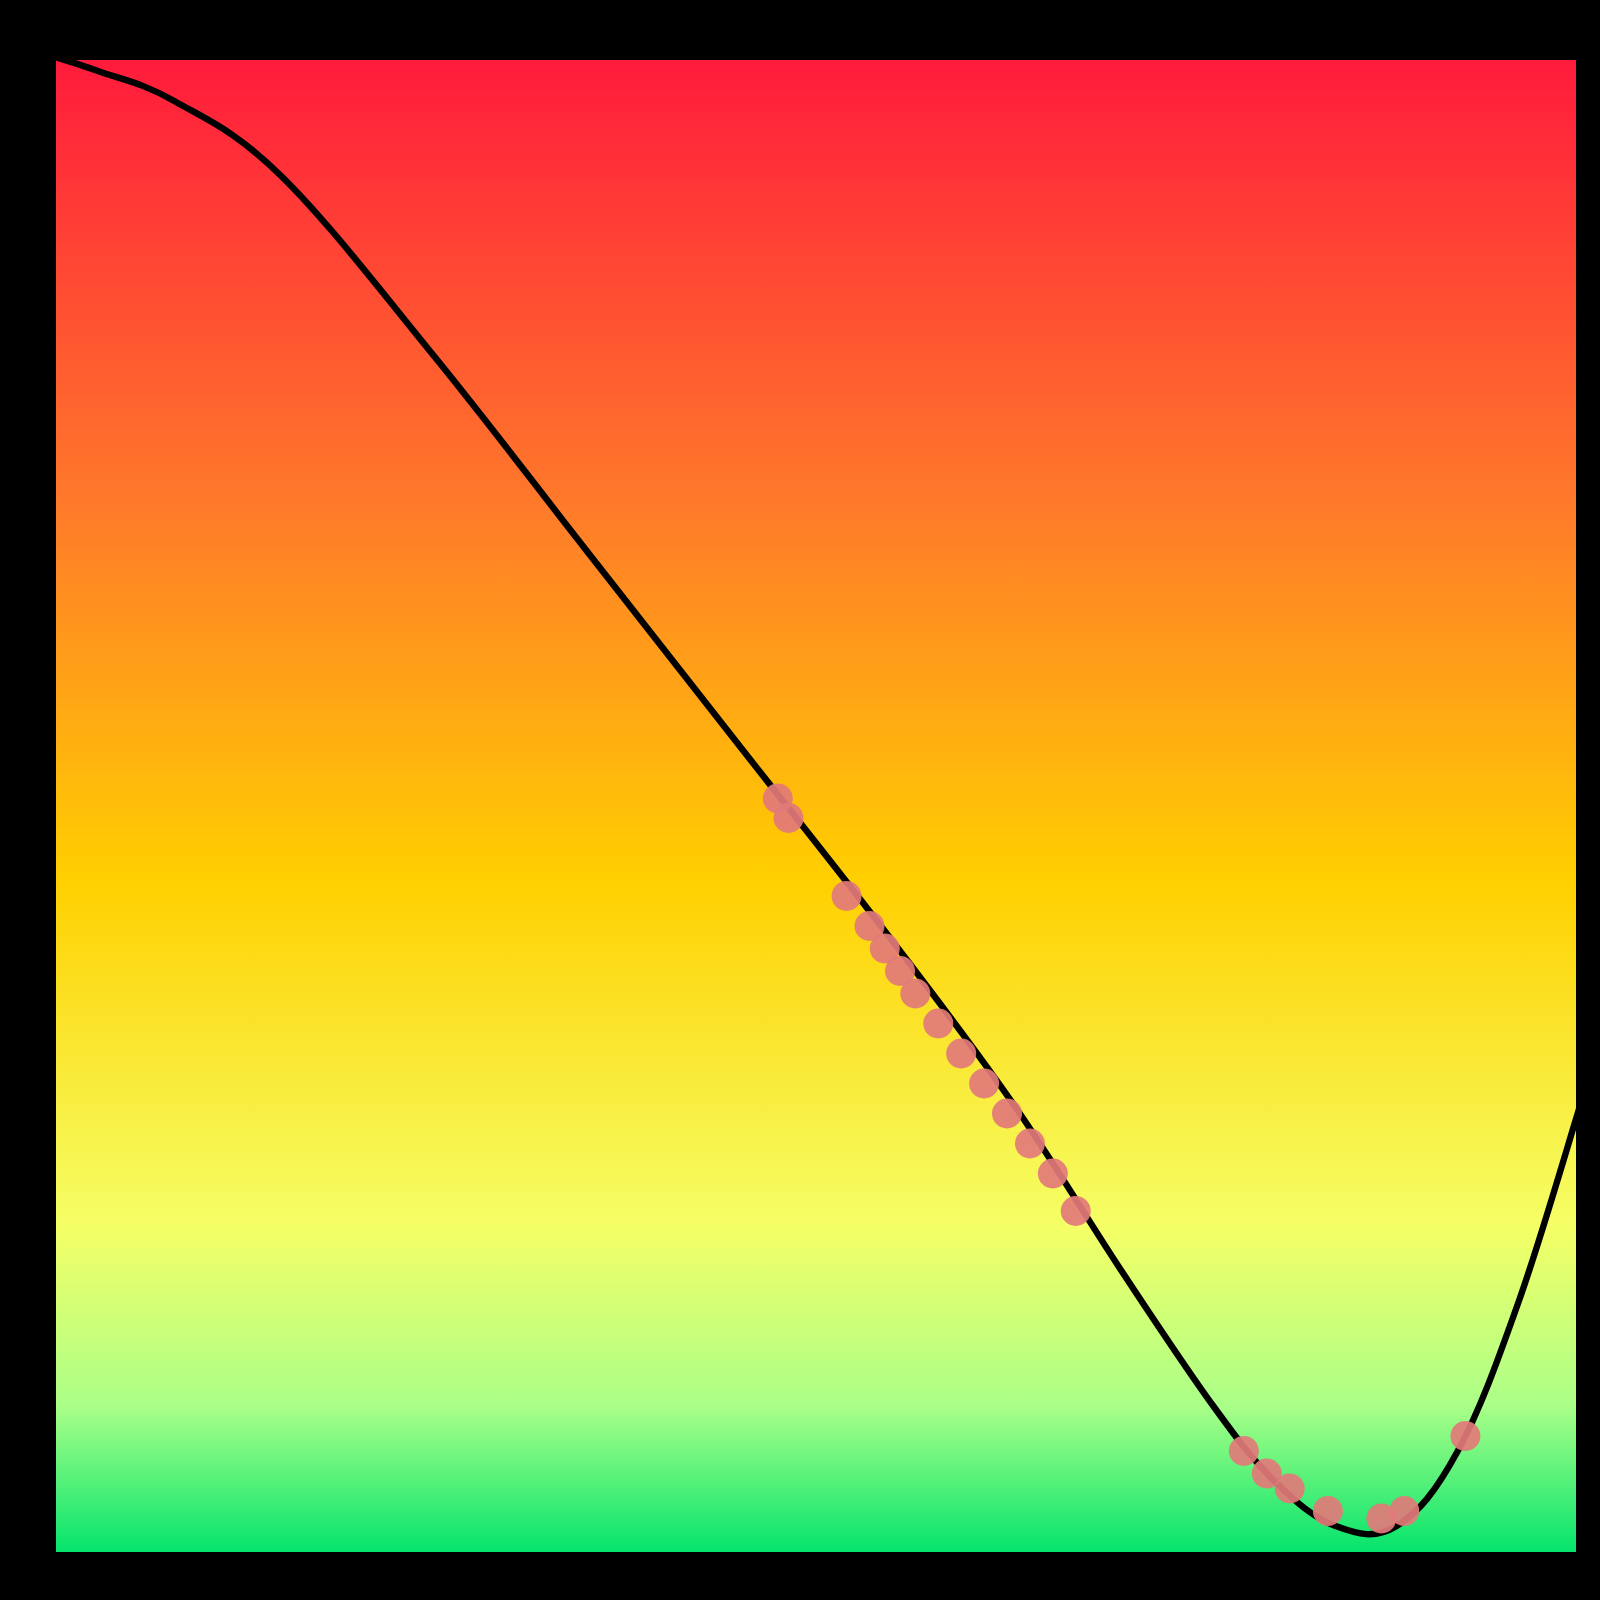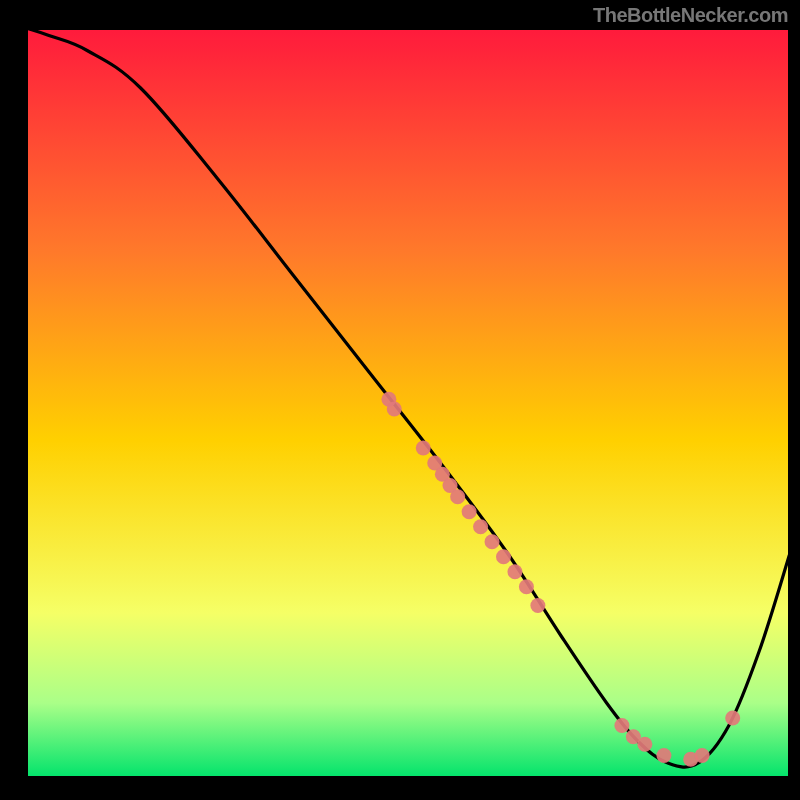--- a/index.html
+++ b/index.html
@@ -67,14 +67,13 @@
         <circle cx="537.8800000000001" cy="605.5" r="7.5" fill="#e27a7a" fill-opacity="0.92"></circle>
         <circle cx="621.9200000000001" cy="725.5" r="7.5" fill="#e27a7a" fill-opacity="0.92"></circle>
         <circle cx="633.38" cy="736.75" r="7.5" fill="#e27a7a" fill-opacity="0.92"></circle>
         <circle cx="644.84" cy="744.25" r="7.5" fill="#e27a7a" fill-opacity="0.92"></circle>
         <circle cx="663.9399999999999" cy="755.5" r="7.5" fill="#e27a7a" fill-opacity="0.92"></circle>
         <circle cx="690.68" cy="759.25" r="7.5" fill="#e27a7a" fill-opacity="0.92"></circle>
         <circle cx="702.14" cy="755.5" r="7.5" fill="#e27a7a" fill-opacity="0.92"></circle>
         <circle cx="732.7" cy="718" r="7.5" fill="#e27a7a" fill-opacity="0.92"></circle>
       </g>
   </svg>
-  <div class="watermark">TheBottleNecker.com</div>
 </div>
 
 </body></html>

